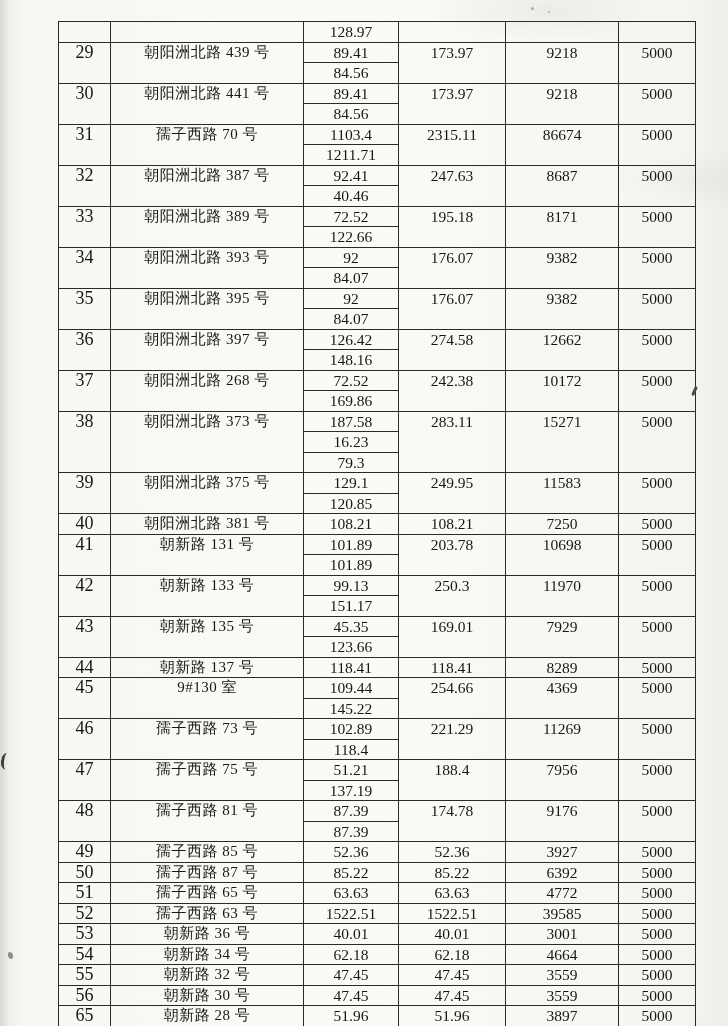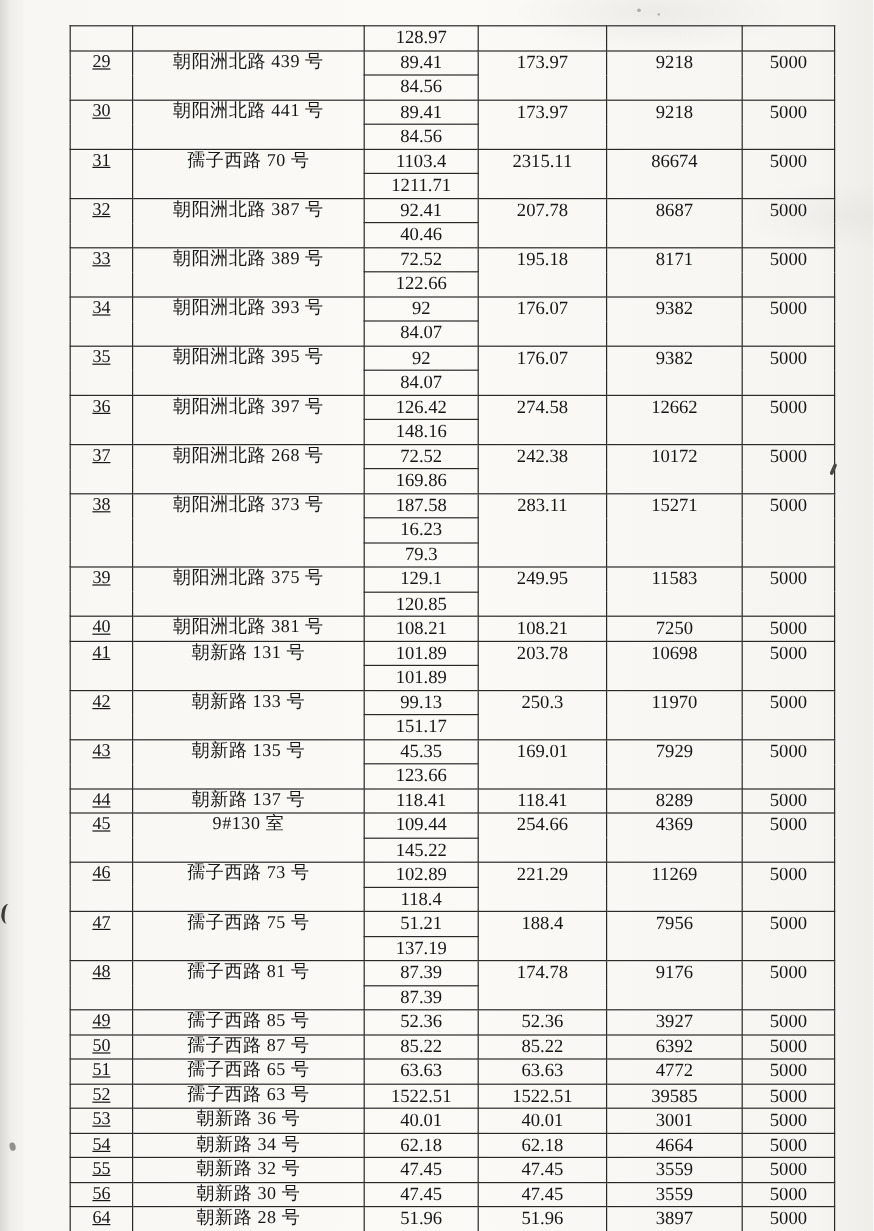--- a/index.html
+++ b/index.html
@@ -33,21 +33,21 @@
     height: 18.6px;
     padding: 0;
     margin: 0;
     text-align: center;
     vertical-align: top;
     font-size: 15px;
     line-height: 19.5px;
     white-space: nowrap;
     overflow: hidden;
   }
-  .doc-table td.col-no     { font-size: 15px; text-decoration: underline; }
+  .doc-table td.col-no     { font-size: 18px; }
   .doc-table td.col-addr   { letter-spacing: 0.5px; margin-top: 36px; }
   .doc-table td.col-area,
   .doc-table td.col-total,
   .doc-table td.col-amount,
   .doc-table td.col-fee    { font-size: 15.5px; }
 
   
   .speck-left {
     position: absolute;
     left: 1px;
@@ -138,21 +138,21 @@
           <td class="col-amount" rowspan="2">86674</td>
           <td class="col-fee" rowspan="2">5000</td>
         </tr>
         <tr>
           <td class="col-area">1211.71</td>
         </tr>
         <tr>
           <td class="col-no" rowspan="2">32</td>
           <td class="col-addr" rowspan="2">朝阳洲北路 387 号</td>
           <td class="col-area">92.41</td>
-          <td class="col-total" rowspan="2">207.78</td>
+          <td class="col-total" rowspan="2">247.63</td>
           <td class="col-amount" rowspan="2">8687</td>
           <td class="col-fee" rowspan="2">5000</td>
         </tr>
         <tr>
           <td class="col-area">40.46</td>
         </tr>
         <tr>
           <td class="col-no" rowspan="2">33</td>
           <td class="col-addr" rowspan="2">朝阳洲北路 389 号</td>
           <td class="col-area">72.52</td>
@@ -383,21 +383,21 @@
         </tr>
         <tr>
           <td class="col-no">56</td>
           <td class="col-addr">朝新路 30 号</td>
           <td class="col-area">47.45</td>
           <td class="col-total">47.45</td>
           <td class="col-amount">3559</td>
           <td class="col-fee">5000</td>
         </tr>
         <tr>
-          <td class="col-no">64</td>
+          <td class="col-no">65</td>
           <td class="col-addr">朝新路 28 号</td>
           <td class="col-area">51.96</td>
           <td class="col-total">51.96</td>
           <td class="col-amount">3897</td>
           <td class="col-fee">5000</td>
         </tr>
       </tbody>
   </table>
 
   <div class="speck-left"></div>

